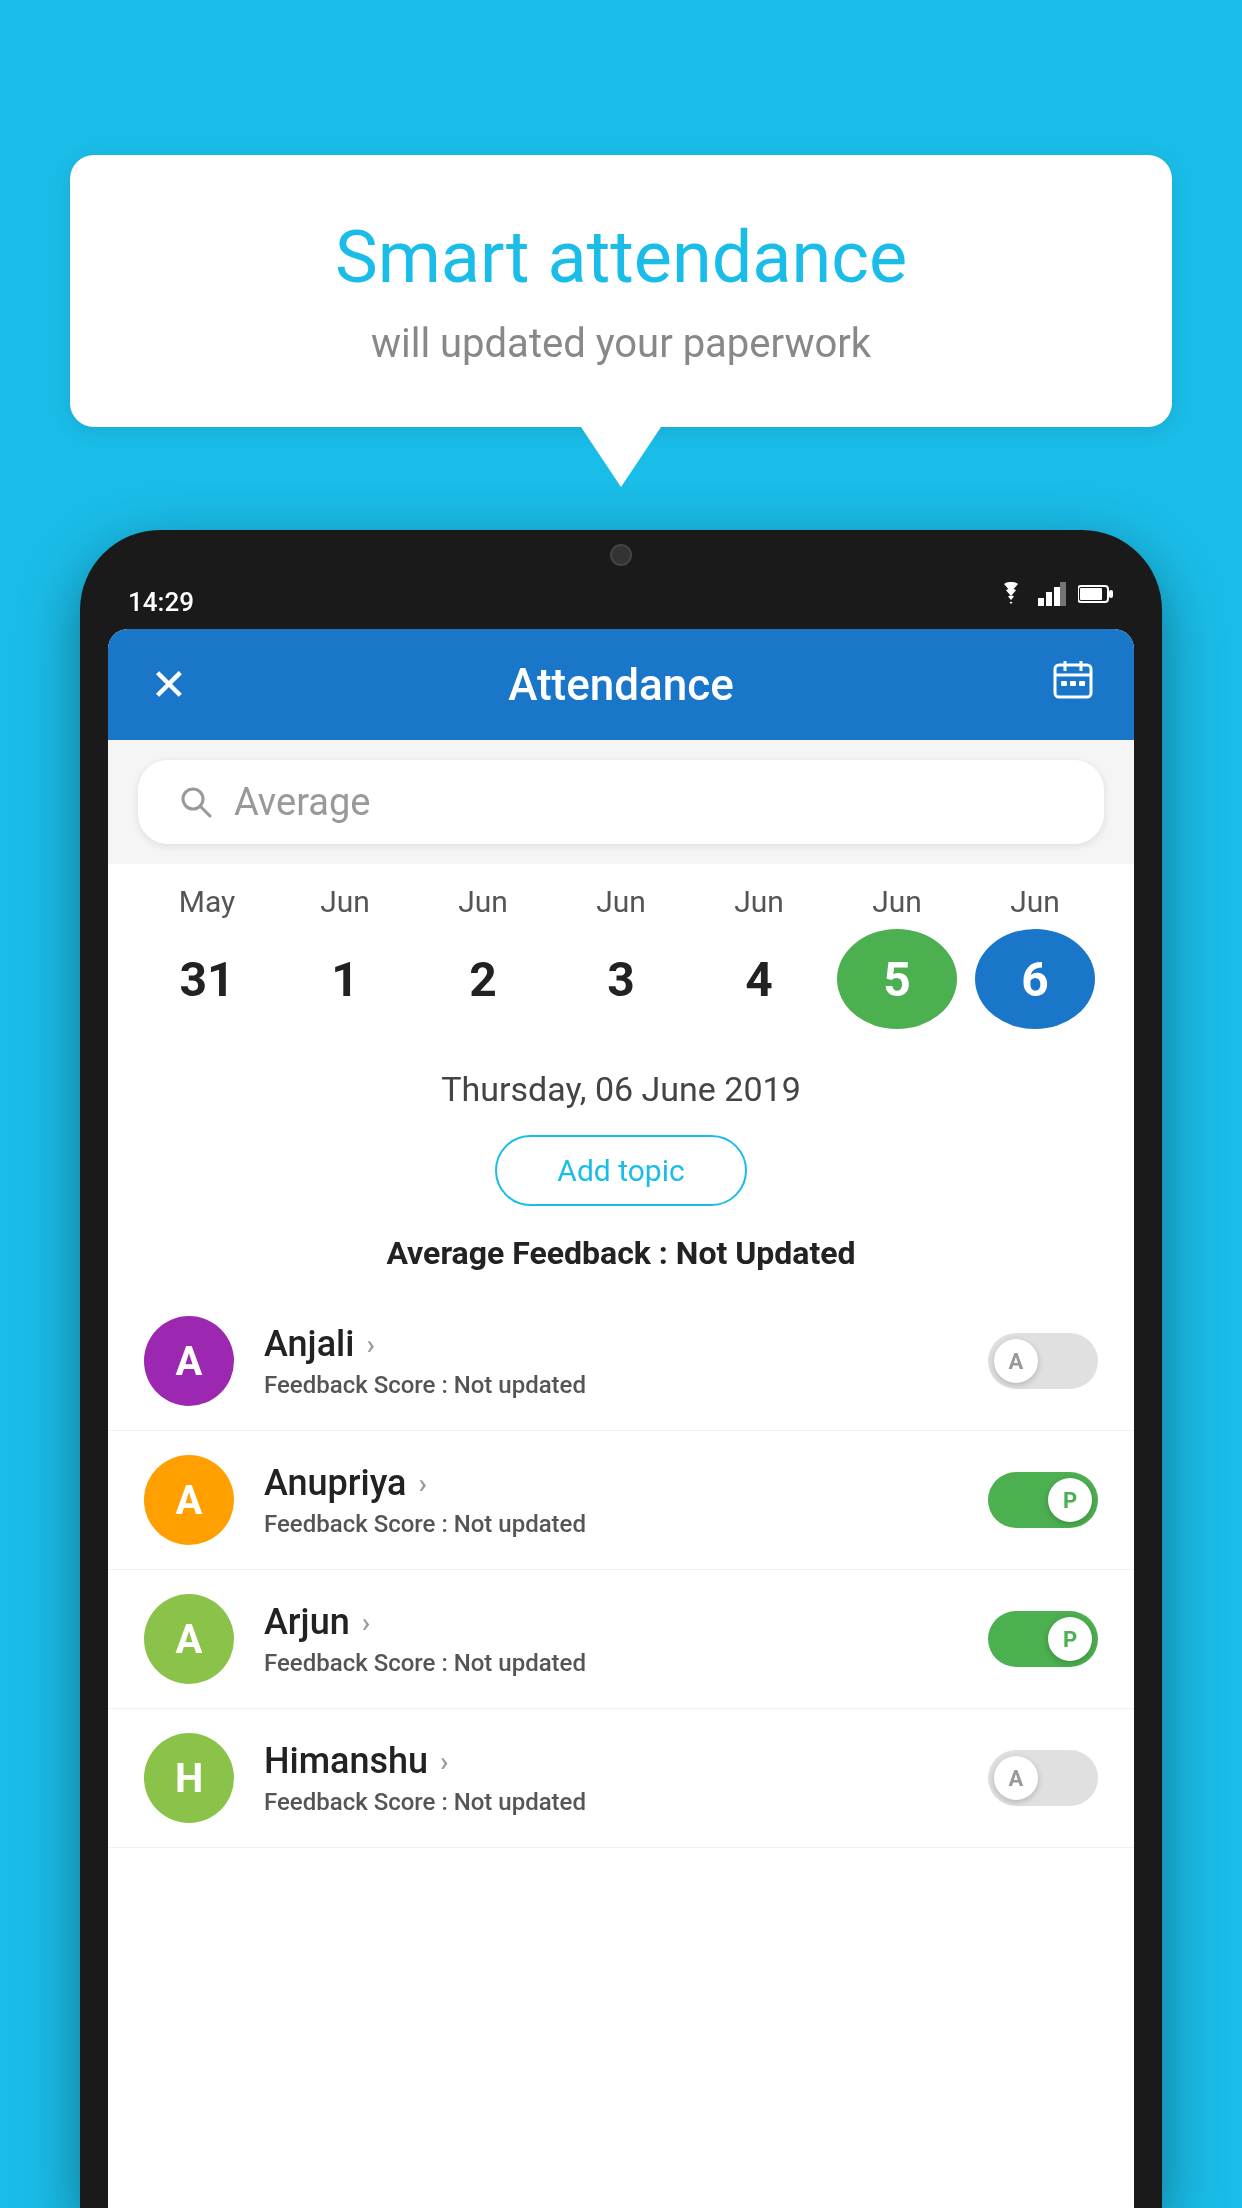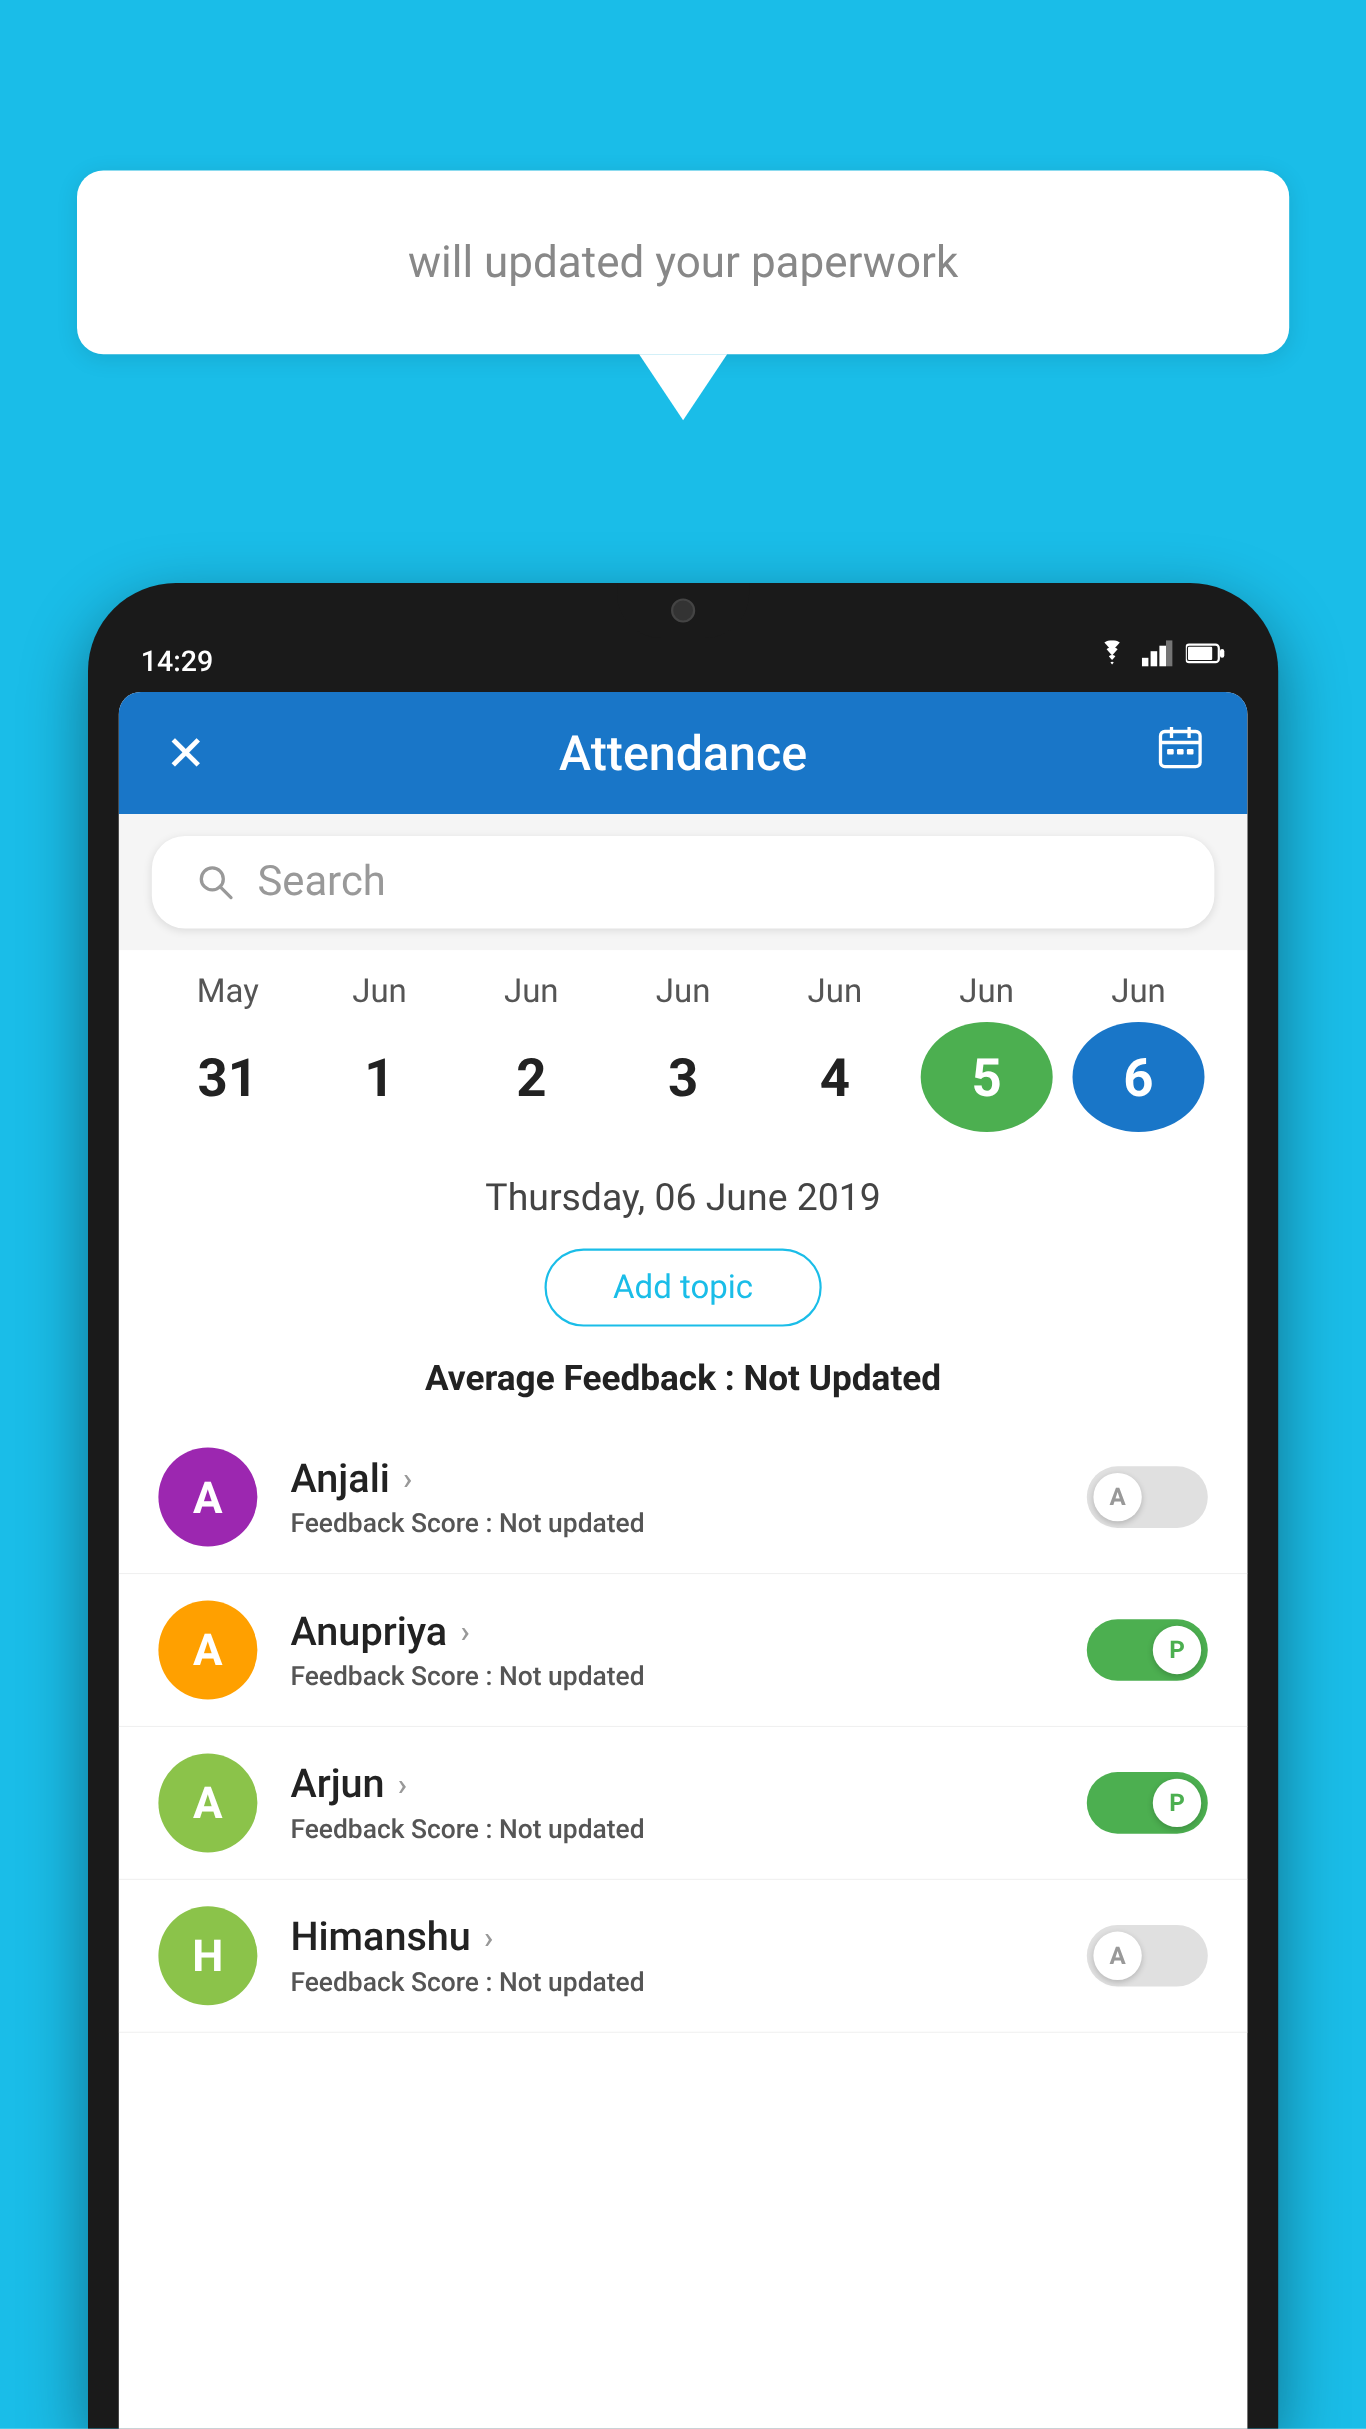--- a/index.html
+++ b/index.html
@@ -356,20 +356,21 @@
 
     .toggle.on .toggle-knob {
       color: #4CAF50;
     }
   </style>
 </head>
 <body>
 
 <div class="speech-bubble-container">
   <div class="speech-bubble">
+    <div class="speech-bubble-title">Smart attendance</div>
     <div class="speech-bubble-subtitle">will updated your paperwork</div>
   </div>
   <div class="speech-bubble-tail"></div>
 </div>
 
 <div class="phone-frame">
 
   <div class="phone-top-bar">
     <div class="notch">
       <div class="camera"></div>
@@ -416,21 +417,21 @@
         </svg>
       </div>
     </div>
 
     <div class="search-bar">
       <div class="search-input">
         <svg width="36" height="36" viewBox="0 0 36 36" fill="#999">
           <circle cx="15" cy="15" r="10" fill="none" stroke="#999" stroke-width="3"></circle>
           <line x1="22" y1="22" x2="32" y2="32" stroke="#999" stroke-width="3" stroke-linecap="round"></line>
         </svg>
-        <span>Search</span>
+        <span>Average</span>
       </div>
     </div>
 
     <div class="calendar-row">
       <div class="calendar-months">
         <span class="cal-month">May</span>
         <span class="cal-month">Jun</span>
         <span class="cal-month">Jun</span>
         <span class="cal-month">Jun</span>
         <span class="cal-month">Jun</span>

